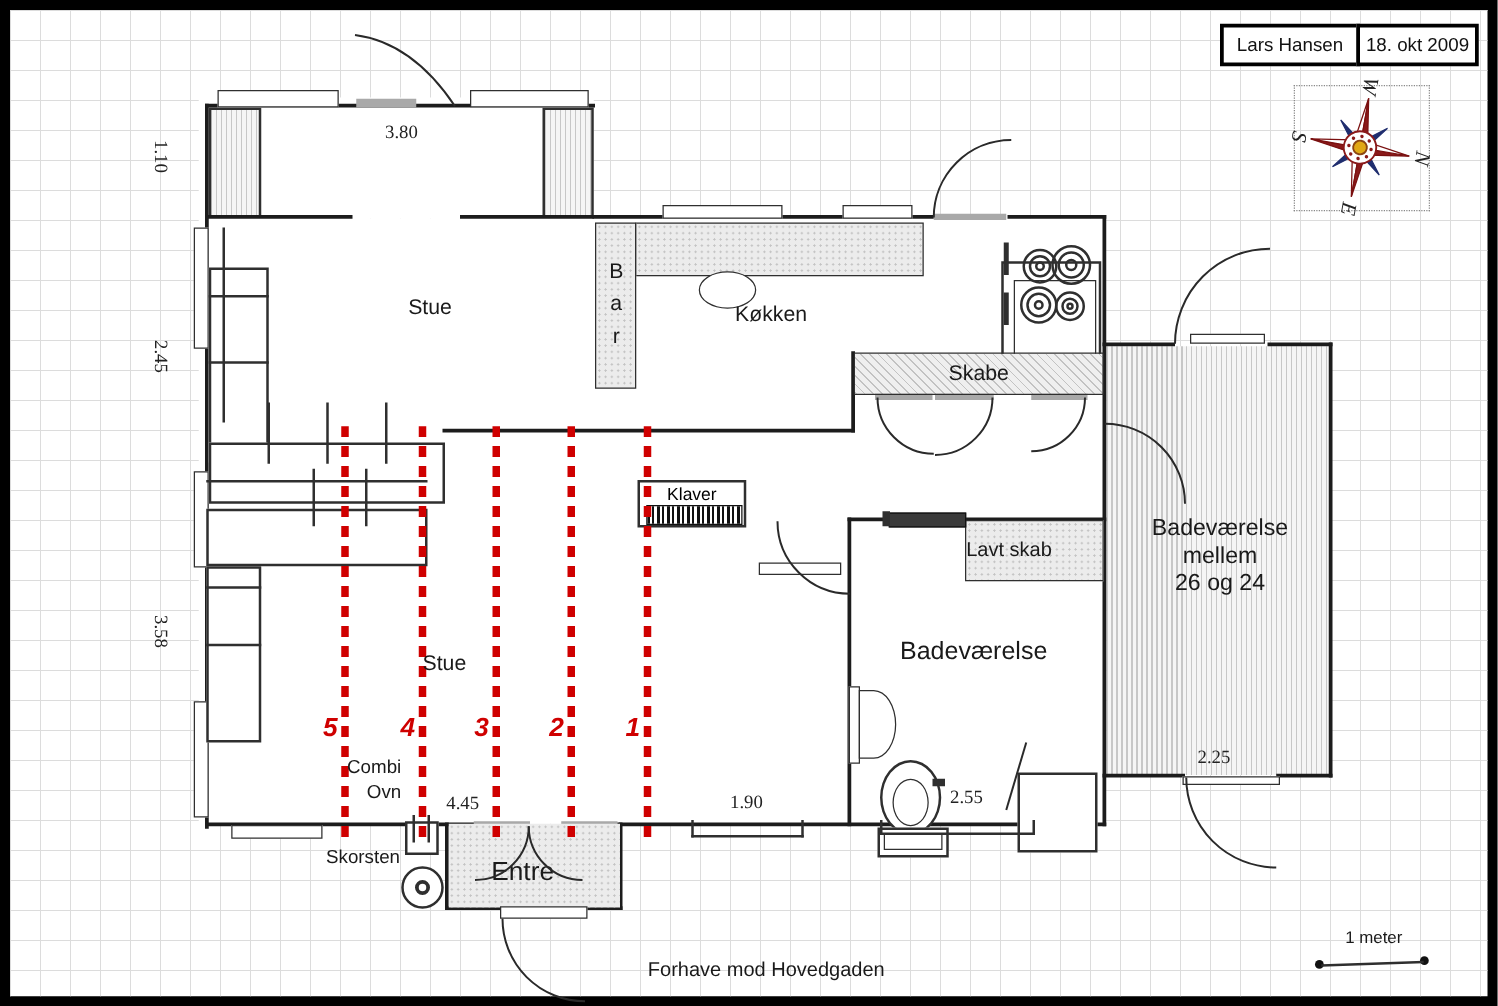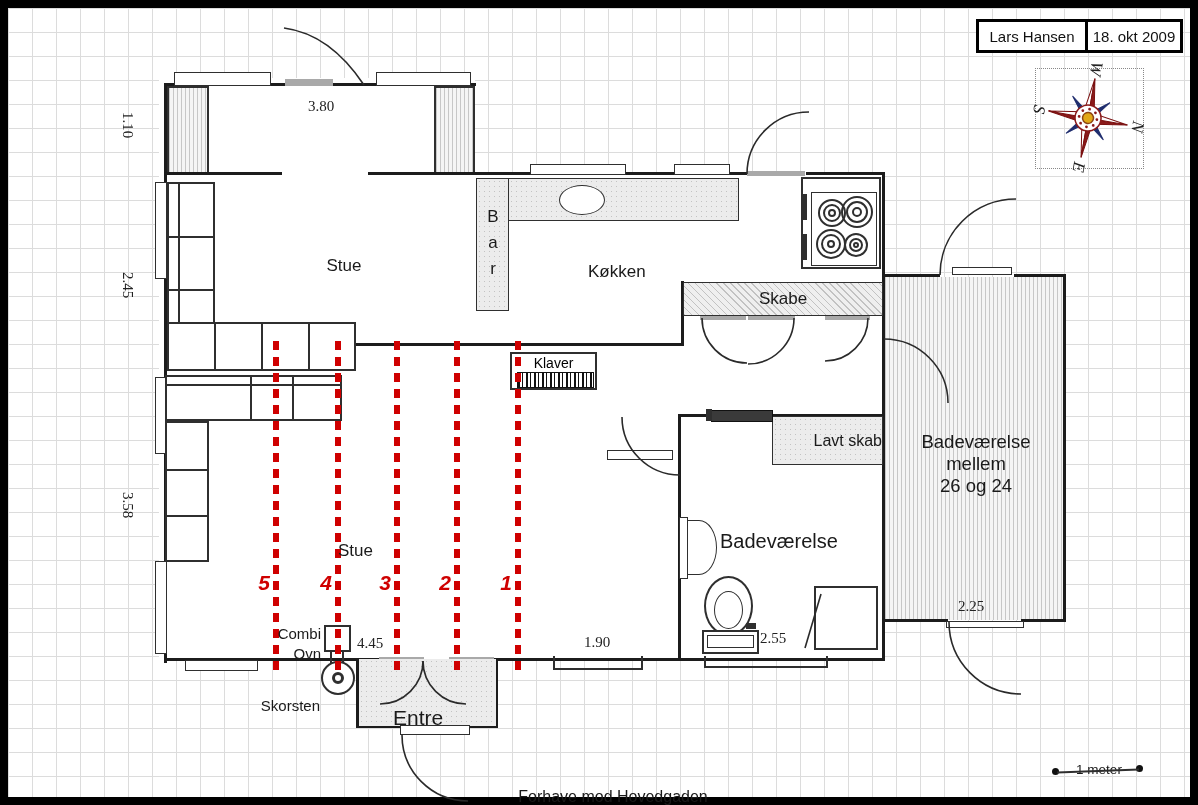--- a/index.html
+++ b/index.html
@@ -8,23 +8,23 @@
     background-image:linear-gradient(#dcdcdc 1px,transparent 1px),linear-gradient(90deg,#dcdcdc 1px,transparent 1px);
     background-size:24px 24px;}
   .abs{position:absolute;}
   .room{position:absolute;background:#fff;}
   .wall{position:absolute;background:#1c1c1c;}
   .win{position:absolute;background:#fff;border:1.5px solid #2f2f2f;box-sizing:border-box;}
   .sill{position:absolute;background:#a9a9a9;}
   .stipple{position:absolute;background-color:#ececec;background-image:radial-gradient(#c3c3c3 0.8px,transparent 0.9px);background-size:5px 5px;border:1.5px solid #2f2f2f;box-sizing:border-box;}
   .hatchv{position:absolute;background:repeating-linear-gradient(90deg,#c7c7c7 0 1px,#f5f5f5 1px 4px);box-sizing:border-box;}
   .hatchd{position:absolute;background:repeating-linear-gradient(45deg,#c2c2c2 0 1px,#efefef 1px 5px);border:1.5px solid #2f2f2f;box-sizing:border-box;}
-  .furn{position:absolute;background:#fff;border:2px solid #2f2f2f;box-sizing:border-box;}
+  .furn{position:absolute;background:#fff;border:2px solid #2f2f2f;box-sizing:border-box;margin-top:32px;}
   .fline{position:absolute;background:#2f2f2f;}
-  .lbl{position:absolute;color:#1a1a1a;font-size:17px;white-space:nowrap;margin-top:20px;}
+  .lbl{position:absolute;color:#1a1a1a;font-size:17px;white-space:nowrap;}
   .dim{position:absolute;font-family:"Liberation Serif",serif;font-size:15px;color:#222;white-space:nowrap;}
   .dim.v{transform:rotate(90deg);transform-origin:left top;}
   .redline{position:absolute;width:6px;background-image:repeating-linear-gradient(180deg,#cf0000 0 9px,rgba(0,0,0,0) 9px 16px);}
   .rednum{position:absolute;color:#cf0000;font-style:italic;font-weight:700;font-size:21px;width:24px;text-align:right;}
   .tbox{position:absolute;border:3px solid #000;background:#fff;display:flex;align-items:center;justify-content:center;font-size:15px;color:#111;}
   .vtext{writing-mode:vertical-rl;text-orientation:upright;letter-spacing:7px;font-size:17px;color:#1a1a1a;}
   #watermark{position:absolute;left:940px;top:742px;width:250px;font-size:36px;font-weight:700;letter-spacing:1px;color:#cbcbcb;text-shadow:-1px -1px 0 #9e9e9e,2px 2px 0 #ffffff;}
   svg{position:absolute;left:0;top:0;}
   .dot{position:absolute;width:7px;height:7px;border-radius:50%;background:#111;}
 </style>
@@ -90,21 +90,21 @@
   <div class="furn" style="left:551px;top:177px;width:46px;height:30px;border-radius:50%;border-width:1.5px"></div>
 
   <div class="furn" style="left:793px;top:169px;width:80px;height:92px"></div>
   <div class="furn" style="left:803px;top:184px;width:66px;height:74px;border-width:1.5px"></div>
   <div class="fline" style="left:795px;top:186px;width:4px;height:26px"></div>
   <div class="fline" style="left:795px;top:226px;width:4px;height:26px"></div>
 
   <div class="hatchd" style="left:675px;top:274px;width:200px;height:34px;display:flex;align-items:center;justify-content:center">
     <span style="font-size:17px;color:#1a1a1a">Skabe</span>
   </div>
-  <div class="stipple" style="left:764px;top:408px;width:111px;height:49px;display:flex;align-items:center;justify-content:flex-end">
+  <div class="stipple" style="left:764px;top:408px;width:111px;height:49px;display:flex;align-items:center;justify-content:flex-start">
     <span style="font-size:16px;color:#1a1a1a">Lavt skab</span>
   </div>
   <div style="position:absolute;left:703px;top:402px;width:60px;height:10px;background:#3a3a3a;border:1px solid #111"></div>
   <div class="fline" style="left:698px;top:401px;width:6px;height:12px"></div>
 
   <div class="furn" style="left:502px;top:344px;width:87px;height:38px;text-align:center">
     <div style="font-size:14px;margin-top:1px">Klaver</div>
     <div style="position:absolute;left:5px;top:18px;width:75px;height:14px;border:1px solid #111;background:repeating-linear-gradient(90deg,#111 0 2px,#fff 2px 4px,#111 4px 5px,#fff 5px 8px)"></div>
   </div>
 

